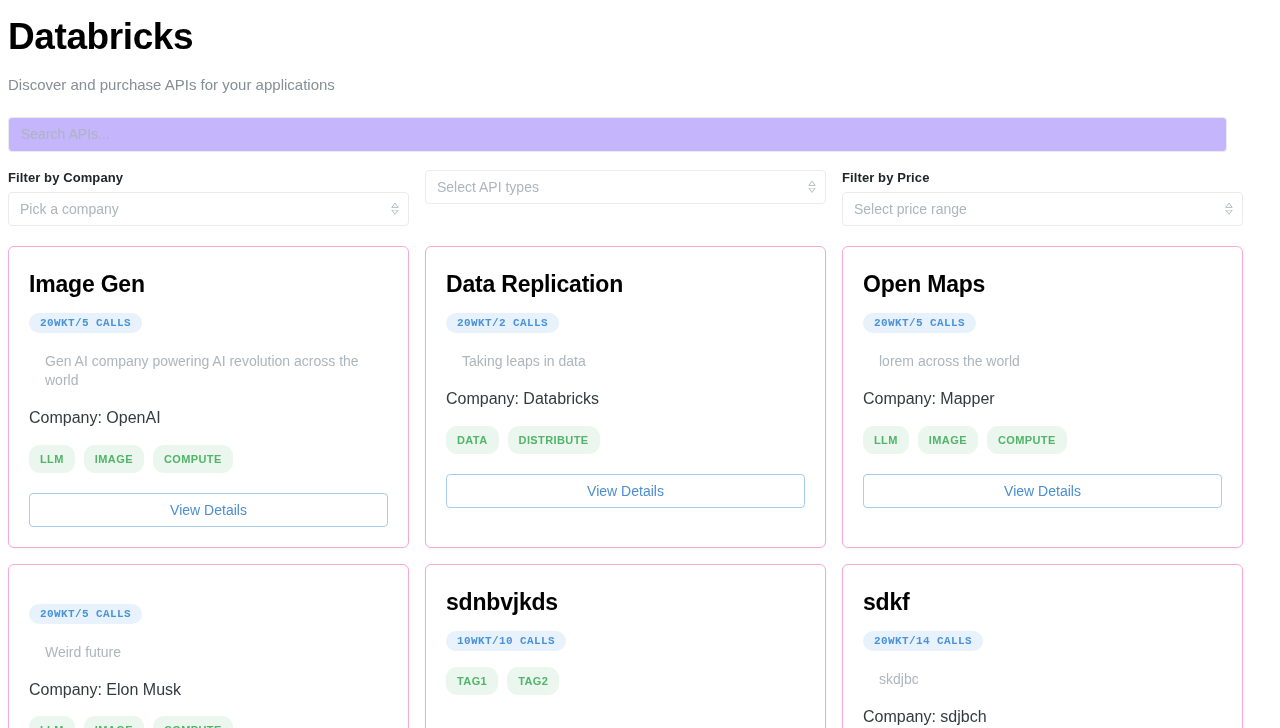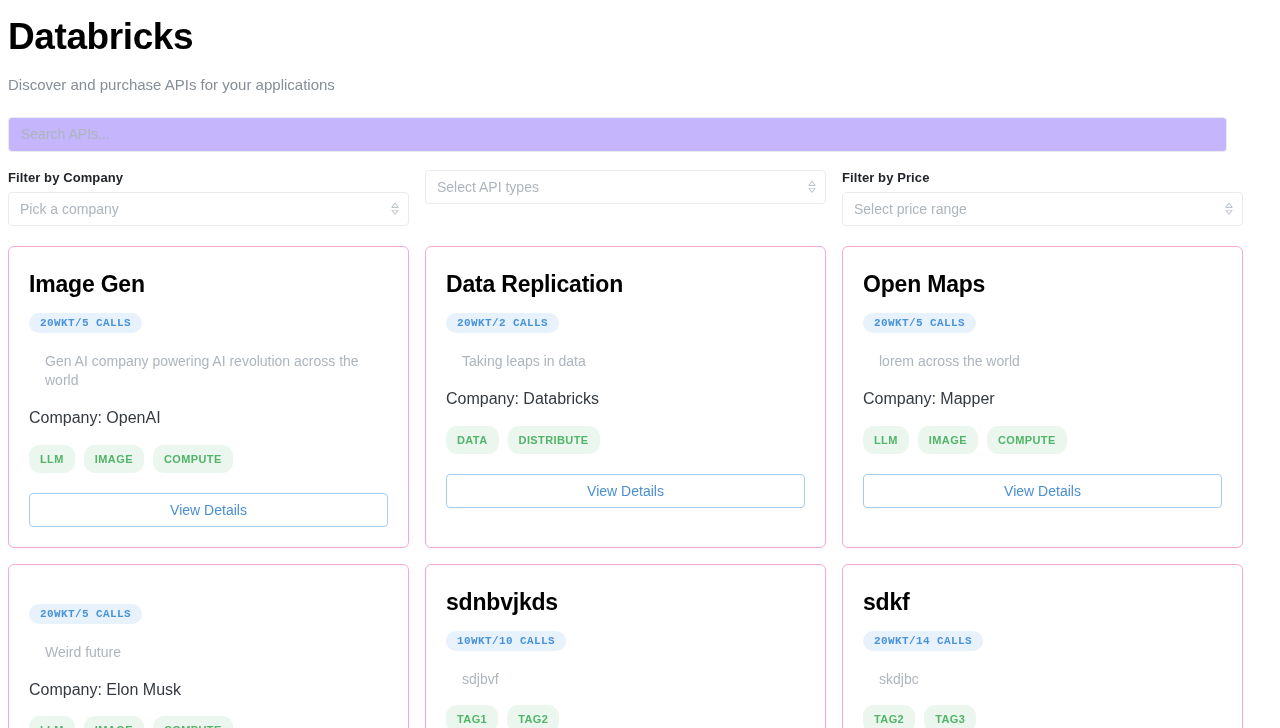--- a/index.html
+++ b/index.html
@@ -275,30 +275,30 @@
           <p class="card-company">Company: Elon Musk</p>
           <div class="tag-row">
             <span class="tag">LLM</span>
             <span class="tag">IMAGE</span>
             <span class="tag">COMPUTE</span>
           </div>
         </div>
         <div class="api-card">
           <h2 class="card-title">sdnbvjkds</h2>
           <div class="badge-row"><span class="calls-badge">10WKT/10 CALLS</span></div>
-          <p class="card-desc">sdjbvf</p>
           <div class="tag-row">
             <span class="tag">TAG1</span>
             <span class="tag">TAG2</span>
           </div>
         </div>
         <div class="api-card">
           <h2 class="card-title">sdkf</h2>
           <div class="badge-row"><span class="calls-badge">20WKT/14 CALLS</span></div>
           <p class="card-desc">skdjbc</p>
+          <p class="card-company">Company: sdjbch</p>
           <div class="tag-row">
             <span class="tag">TAG2</span>
             <span class="tag">TAG3</span>
           </div>
         </div>
       </div>
 
   </div>
 </div>
 

